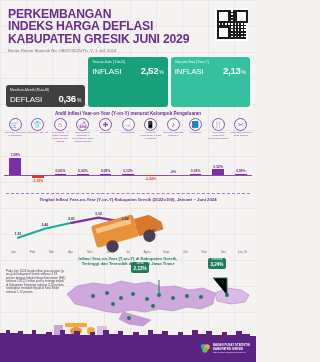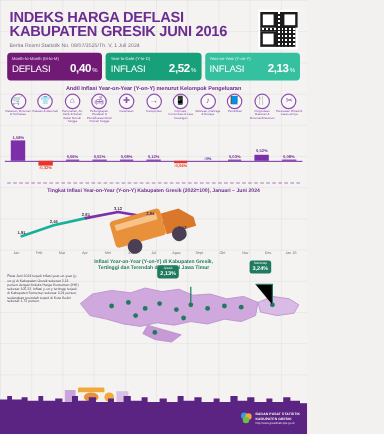--- a/index.html
+++ b/index.html
@@ -46,21 +46,21 @@
   }
   .qr-inner::before { top:0; left:0; box-shadow: 18px 0 0 -2px #fff, 18px 0 0 0 #1b1b1b; }
   .qr-inner::after  { bottom:0; left:0; }
 
   
   .stats { display:flex; gap:3px; padding:4px 6px 0 6px; }
   .stat {
     flex:1; border-radius:3px; padding:3px 4px 3.5px 4px; color:#fff;
     position:relative; overflow:hidden;
   }
-  .stat.s1 { background:#701a75; }
+  .stat.s1 { background:#404040;margin-top:28px; }
   .stat.s2 { background:#18a07a; }
   .stat.s3 { background:#35c0a0; }
   .stat-tag { font-size:3.4px; opacity:.92; letter-spacing:.05px; }
   .stat-row { display:flex; align-items:baseline; margin-top:1px; }
   .stat-word { font-size:8px; font-weight:300; letter-spacing:-.2px; }
   .stat-num  { font-size:9.6px; font-weight:bold; margin-left:auto; letter-spacing:-.3px; }
   .stat-pct  { font-size:5px; margin-left:1px; }
 
   .section-cap {
     text-align:center; color:#6b2d8f; font-weight:bold;
@@ -150,35 +150,36 @@
   .scene { position:absolute; bottom:26px; left:52px; width:58px; height:14px; }
 </style>
 </head>
 <body>
 
 <div class="page">
   <div class="gridbg"></div>
 
   <div class="header">
     <div class="title">
+      <div>PERKEMBANGAN</div>
       <div>INDEKS HARGA DEFLASI</div>
-      <div>KABUPATEN GRESIK JUNI 2016</div>
+      <div>KABUPATEN GRESIK JUNI 2029</div>
     </div>
     <div class="subtitle">Berita Resmi Statistik No. 08/07/3525/Th. V, 1 Juli 2024</div>
     <div class="qr">
         <div class="qr-inner"></div>
       </div>
   </div>
 
   <div class="stats">
     <div class="stat s1">
       <div class="stat-tag">Month-to-Month (M-to-M)</div>
       <div class="stat-row">
         <span class="stat-word">DEFLASI</span>
-        <span class="stat-num">0,40</span>
+        <span class="stat-num">0,36</span>
         <span class="stat-pct">%</span>
       </div>
     </div>
     <div class="stat s2">
       <div class="stat-tag">Year-to-Date (Y-to-D)</div>
       <div class="stat-row">
         <span class="stat-word">INFLASI</span>
         <span class="stat-num">2,52</span>
         <span class="stat-pct">%</span>
       </div>

